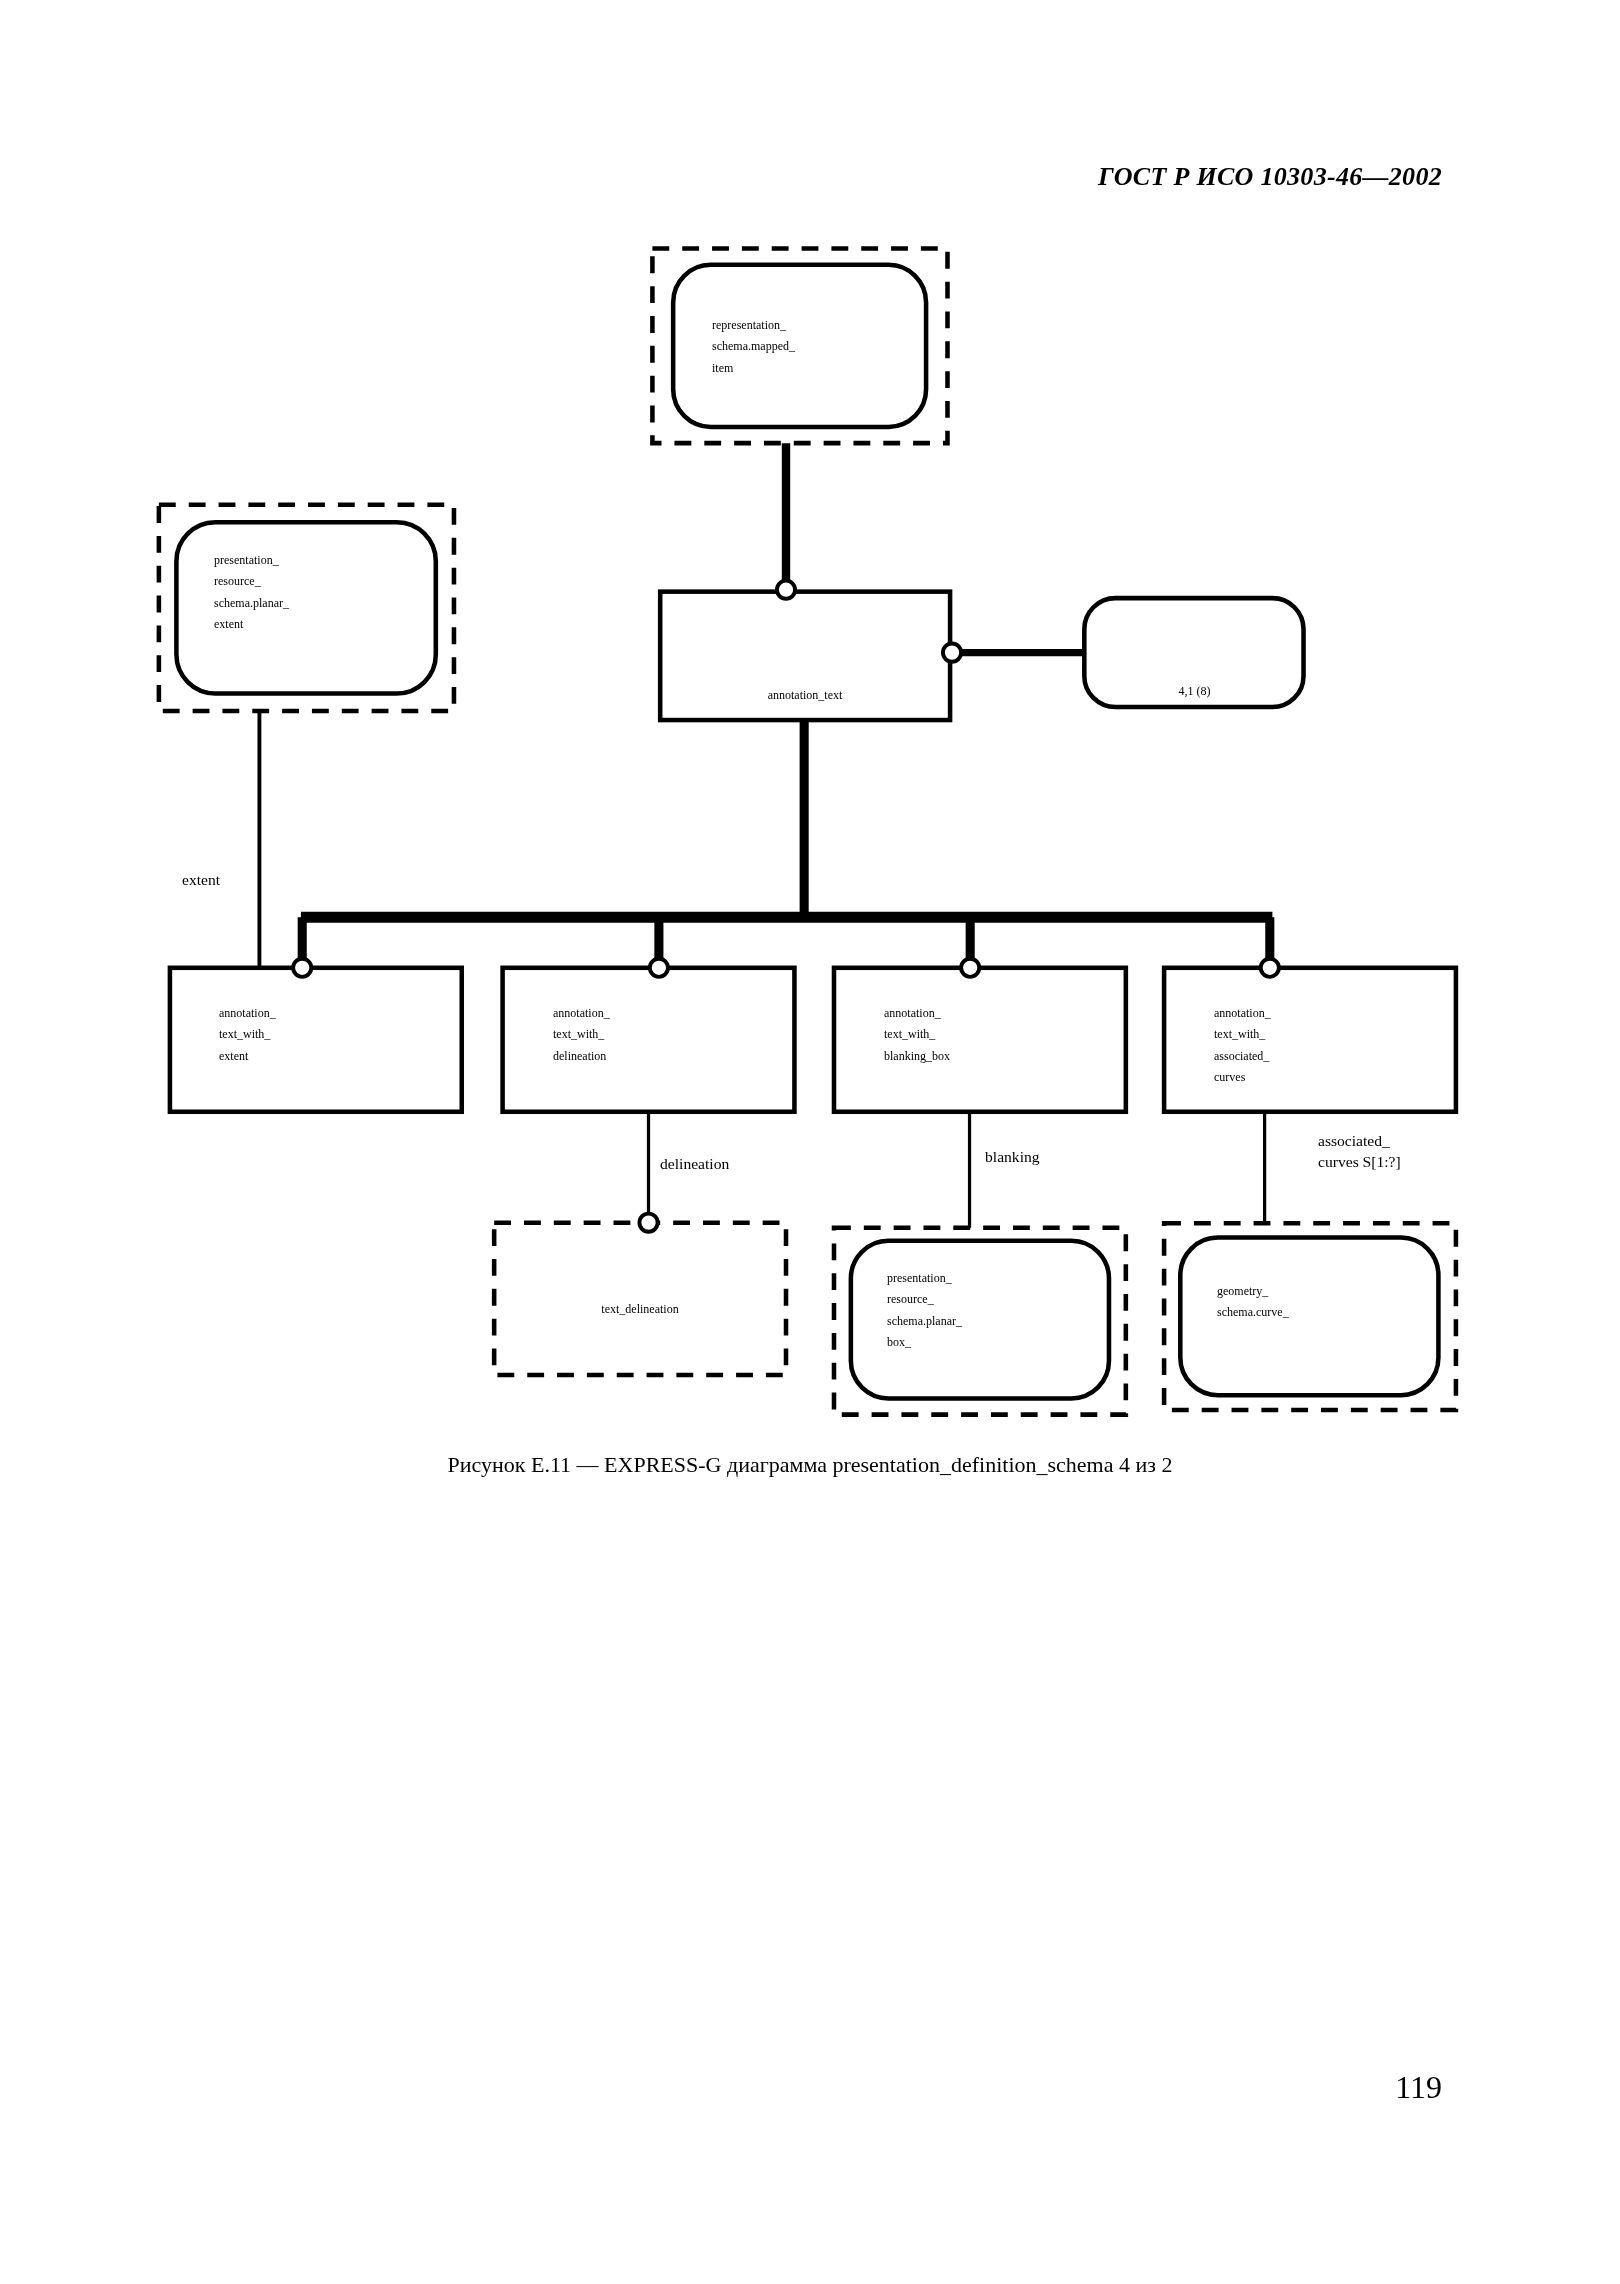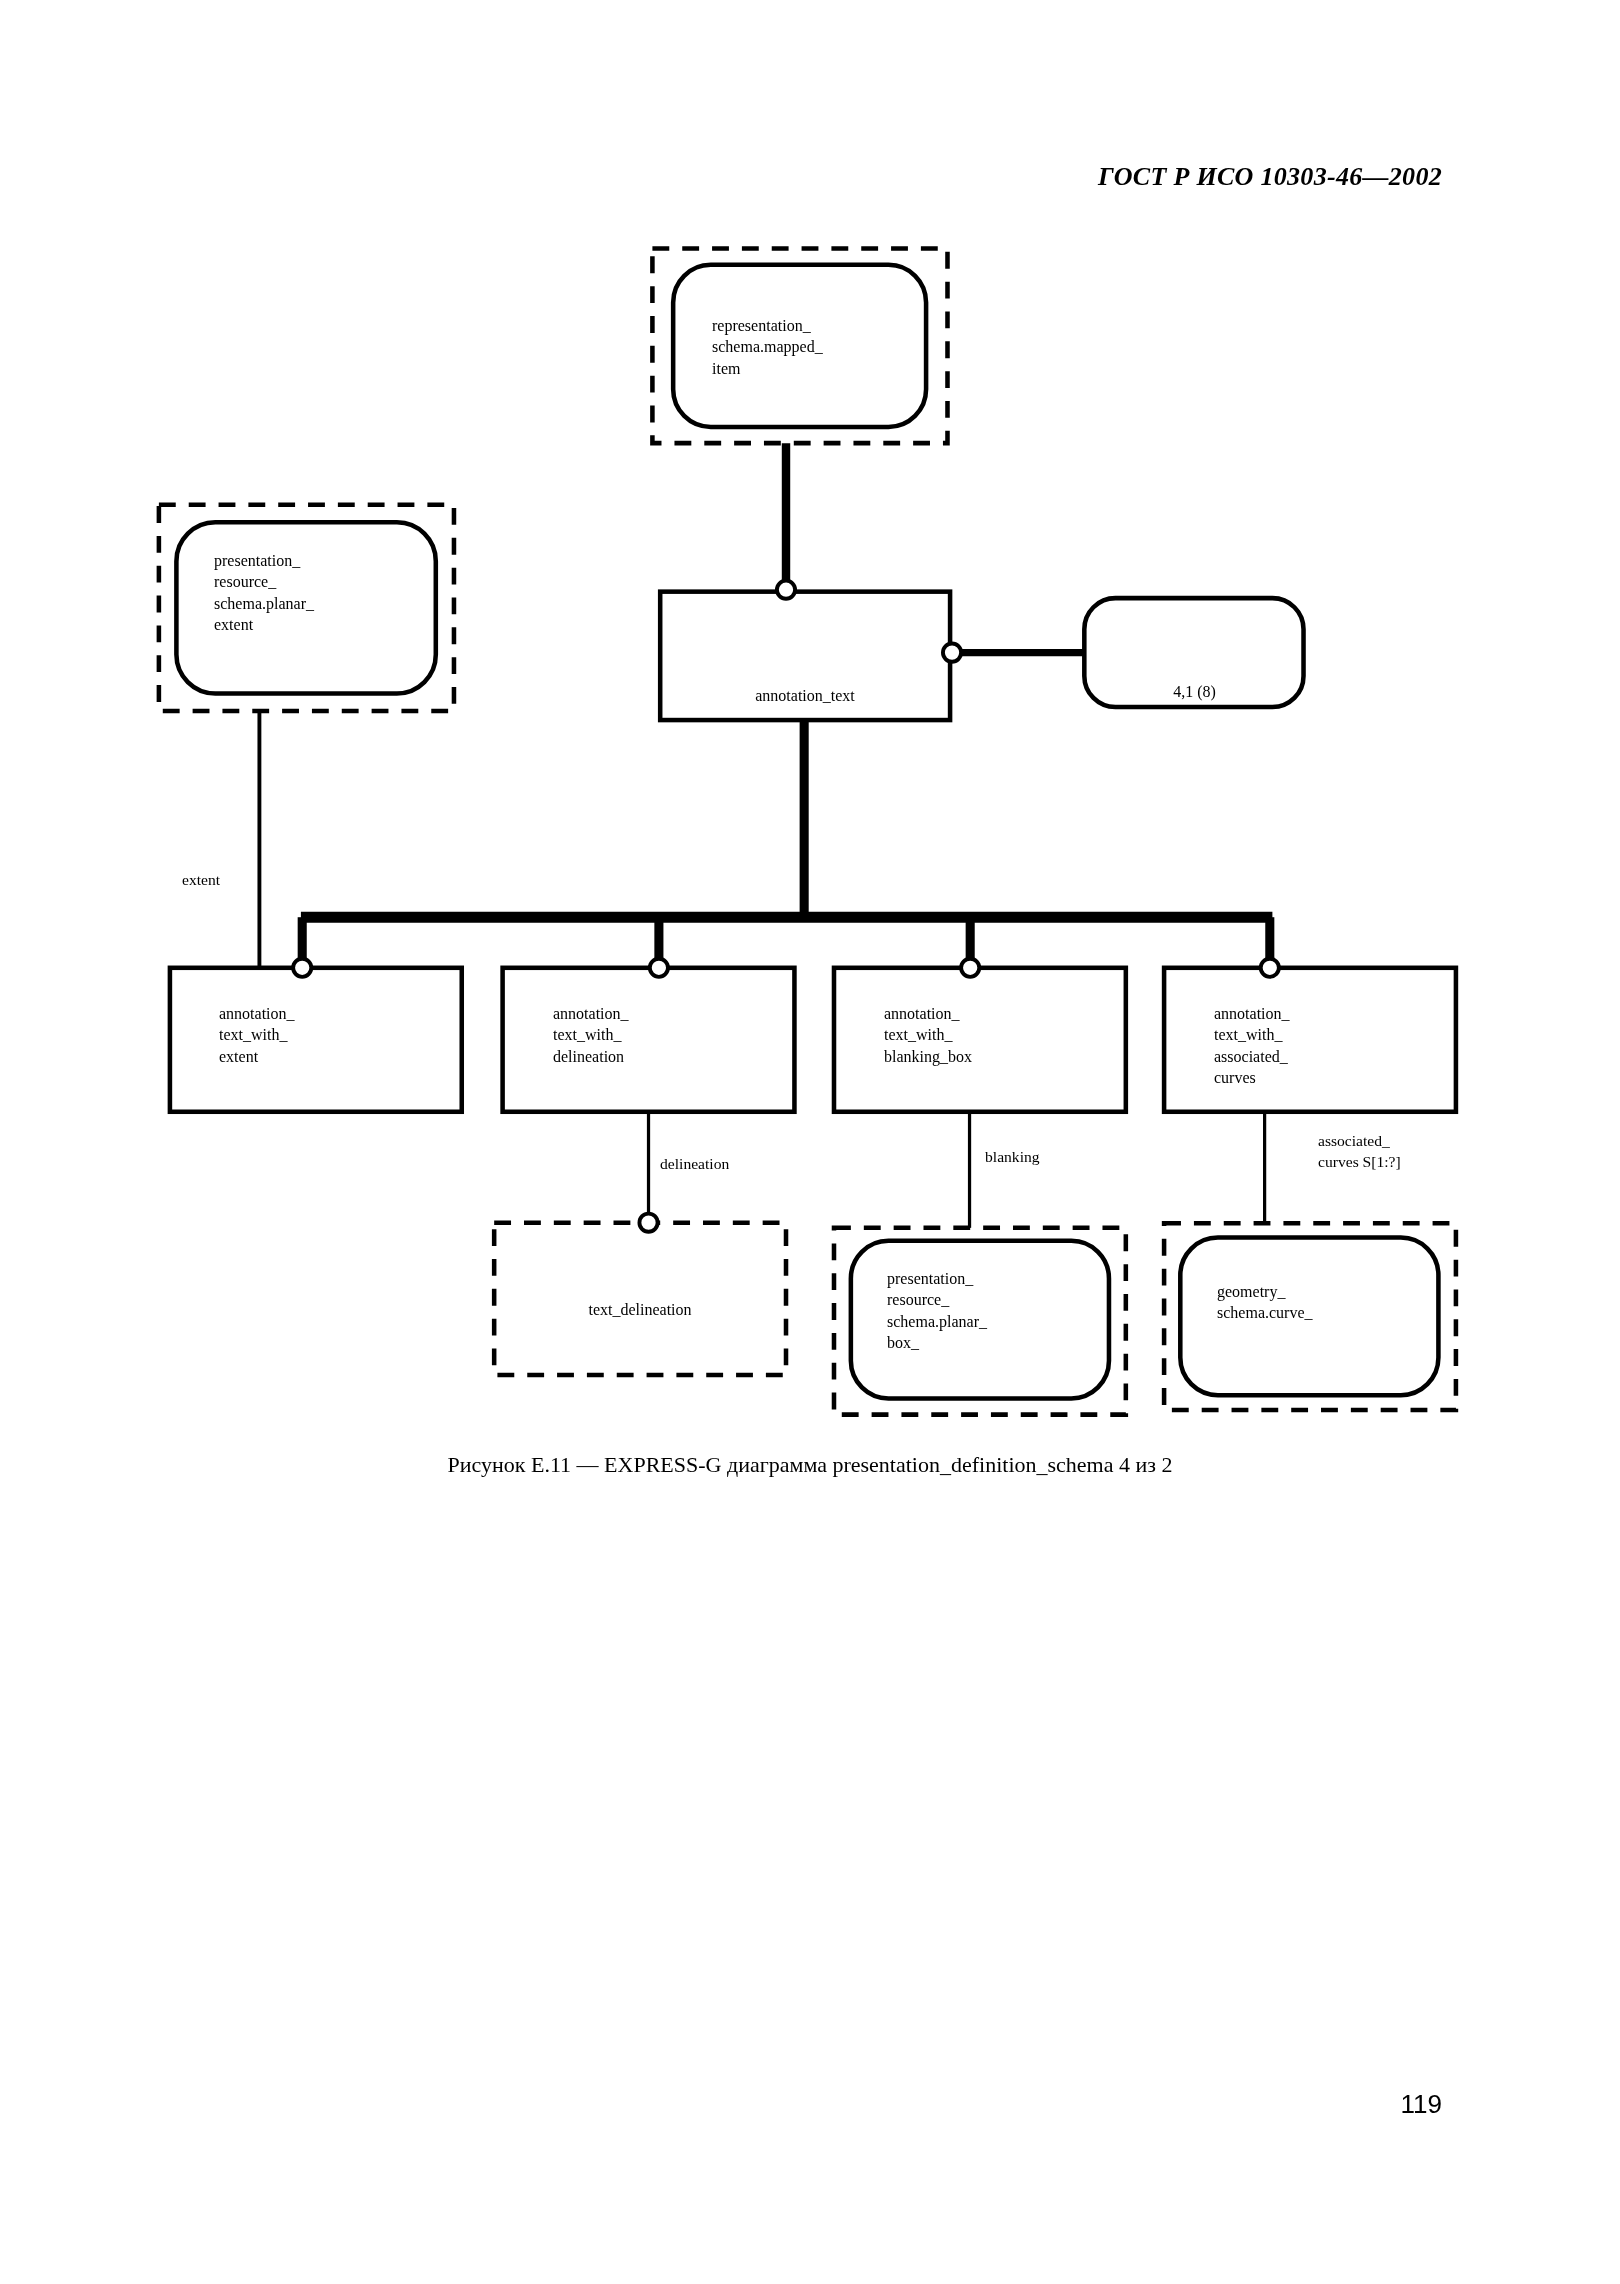--- a/index.html
+++ b/index.html
@@ -45,21 +45,21 @@
   .figure svg {
     position: absolute;
     left: 0;
     top: 0;
   }
 
   
   .node-label {
     position: absolute;
     font-family: "Liberation Serif", "DejaVu Serif", serif;
-    font-size: 16px;
+    font-size: 12px;
     line-height: 21.4px;
     white-space: pre;
     color: #000;
   }
   .node-label.centered {
     text-align: center;
     margin-top: 39px;
   }
   .edge-label {
     position: absolute;
@@ -80,23 +80,22 @@
     font-family: "Liberation Serif", "DejaVu Serif", serif;
     font-size: 22px;
     white-space: pre;
   }
 
   
   .folio {
     position: absolute;
     right: 178px;
     top: 2069px;
-    font-family: Liberation Sans, sans-serif;
-    font-size: 26px;
-    margin-top: 20px;
+    font-family: Liberation Serif, serif;
+    font-size: 32px;
   }
 </style>
 </head>
 <body>
 
 <div class="page">
 
   <div class="running-head">ГОСТ Р ИСО 10303-46—2002</div>
 
   <div class="figure">

